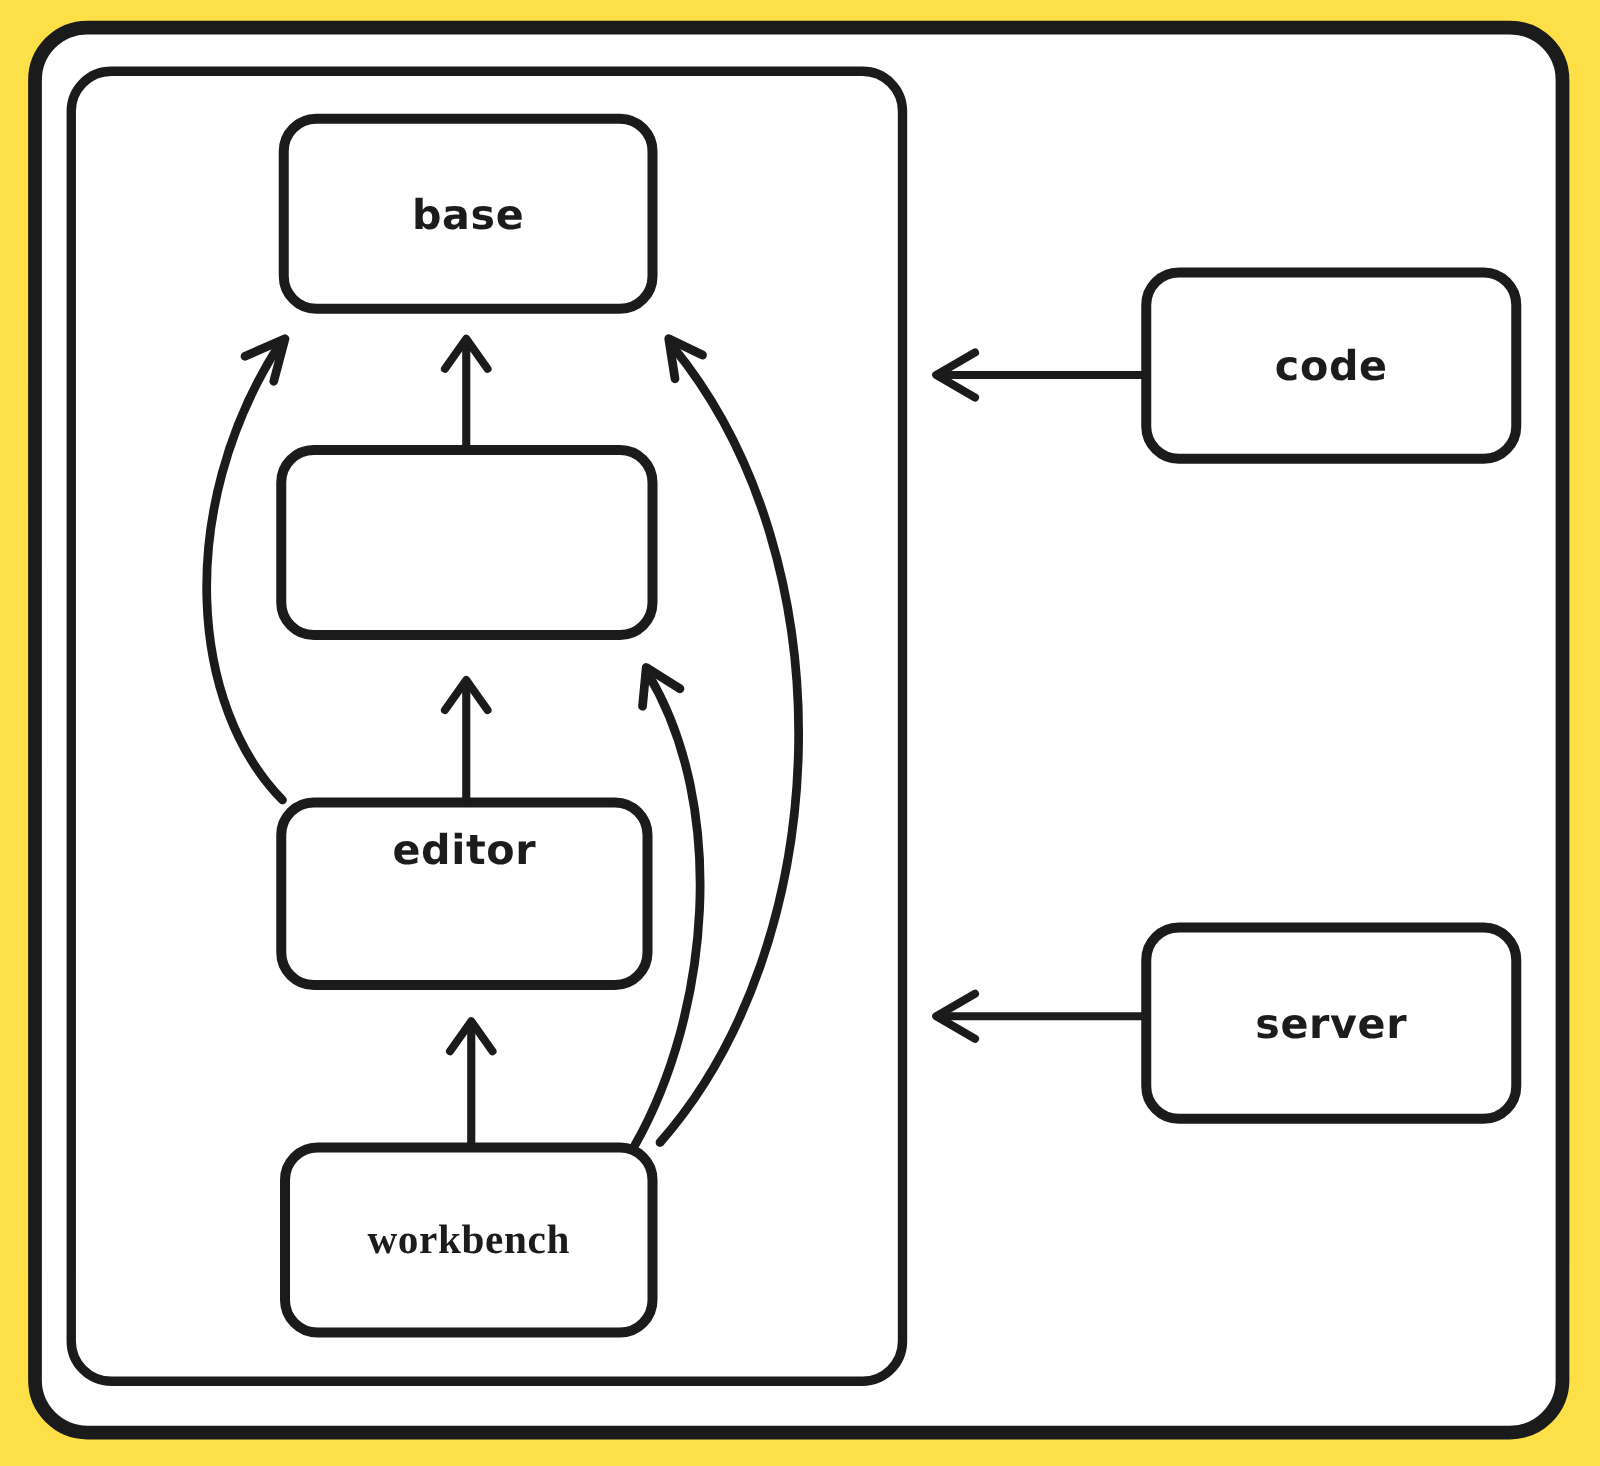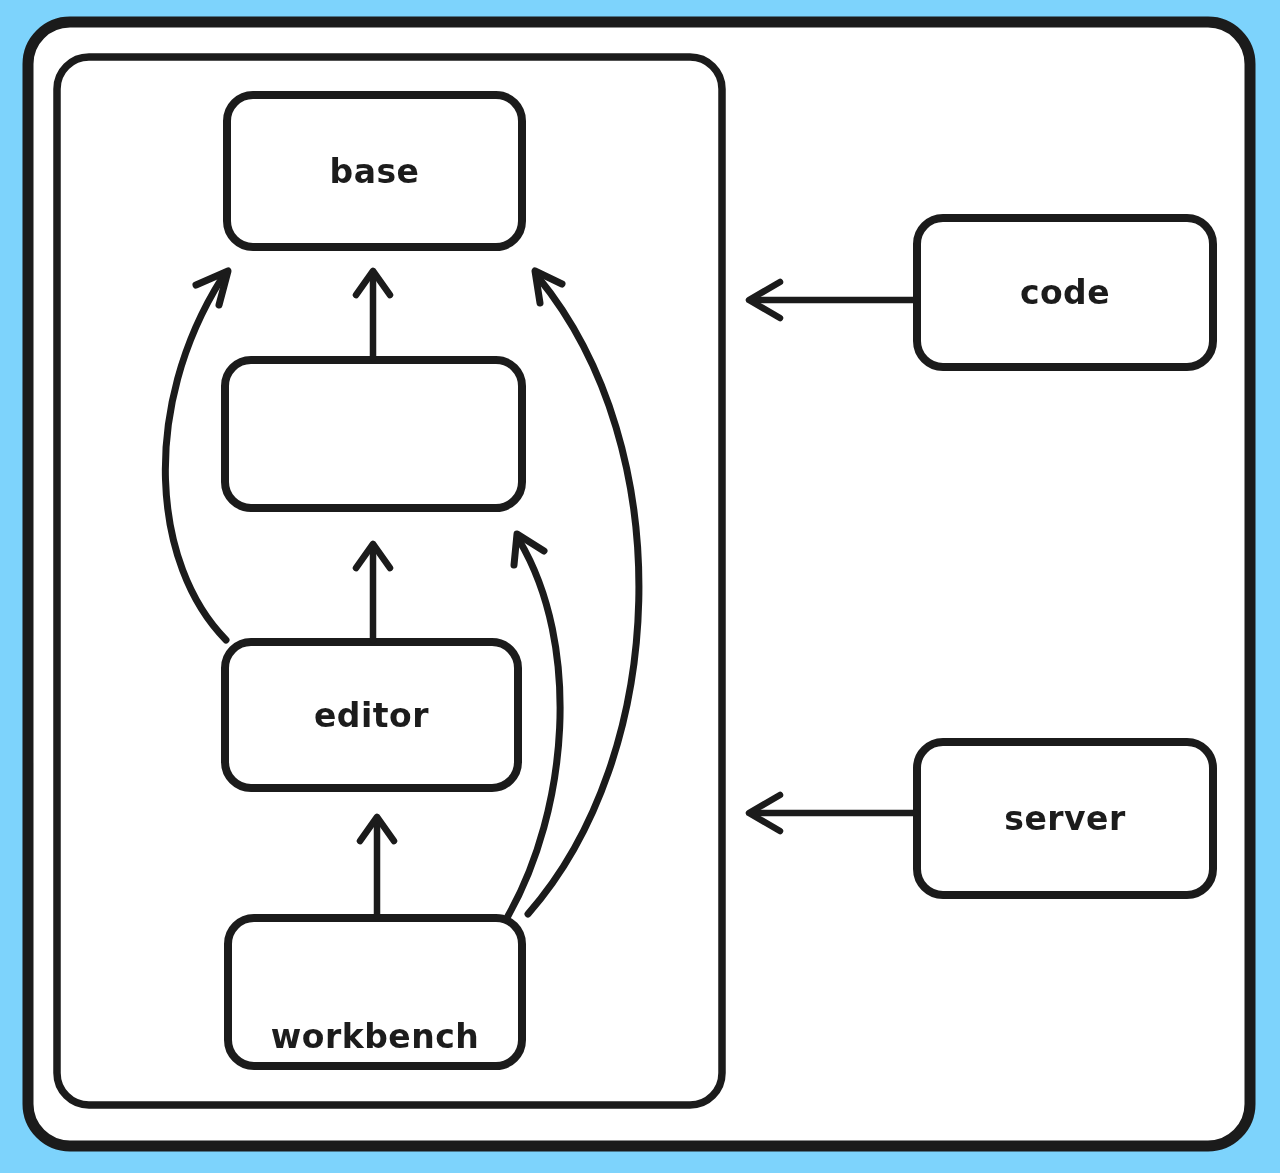--- a/index.html
+++ b/index.html
@@ -7,21 +7,21 @@
     padding: 0;
     background: #000;
     width: 1280px;
     height: 1173px;
     overflow: hidden;
   }
   .stage {
     position: relative;
     width: 1280px;
     height: 1173px;
-    background: #7dd3fc;
+    background: #fde047;
     font-family: "DejaVu Sans", "Liberation Sans", sans-serif;
   }
   .stage svg {
     position: absolute;
     inset: 0;
     display: block;
   }
   .node-label {
     position: absolute;
     display: flex;
@@ -88,21 +88,21 @@
 
     <g stroke="#1b1b1b" stroke-width="6.5" fill="none" stroke-linecap="round" stroke-linejoin="round">
       <path d="M916,813 L752,813"></path>
       <path d="M780,795 L749,813 L780,831"></path>
     </g>
   </svg>
 
   <div class="node-label" style="left:227px; top:95px;  width:295px; height:152px;">base</div>
 
 
-  <div class="node-label" style="left:225px; top:642px; width:293px; height:146px;">editor</div>
+  <div class="node-label" style="left:225px; top:606px; width:293px; height:146px;">editor</div>
 
-  <div class="node-label" style="left:228px; top:962px; width:294px; height:148px;">workbench</div>
+  <div class="node-label" style="left:228px; top:918px; width:294px; height:148px;font-family:Liberation Serif, serif;">workbench</div>
 
   <div class="node-label" style="left:917px; top:742px; width:296px; height:153px;">server</div>
 
   <div class="node-label" style="left:917px; top:218px; width:296px; height:149px;">code</div>
 
 </div>
 
 </body></html>

